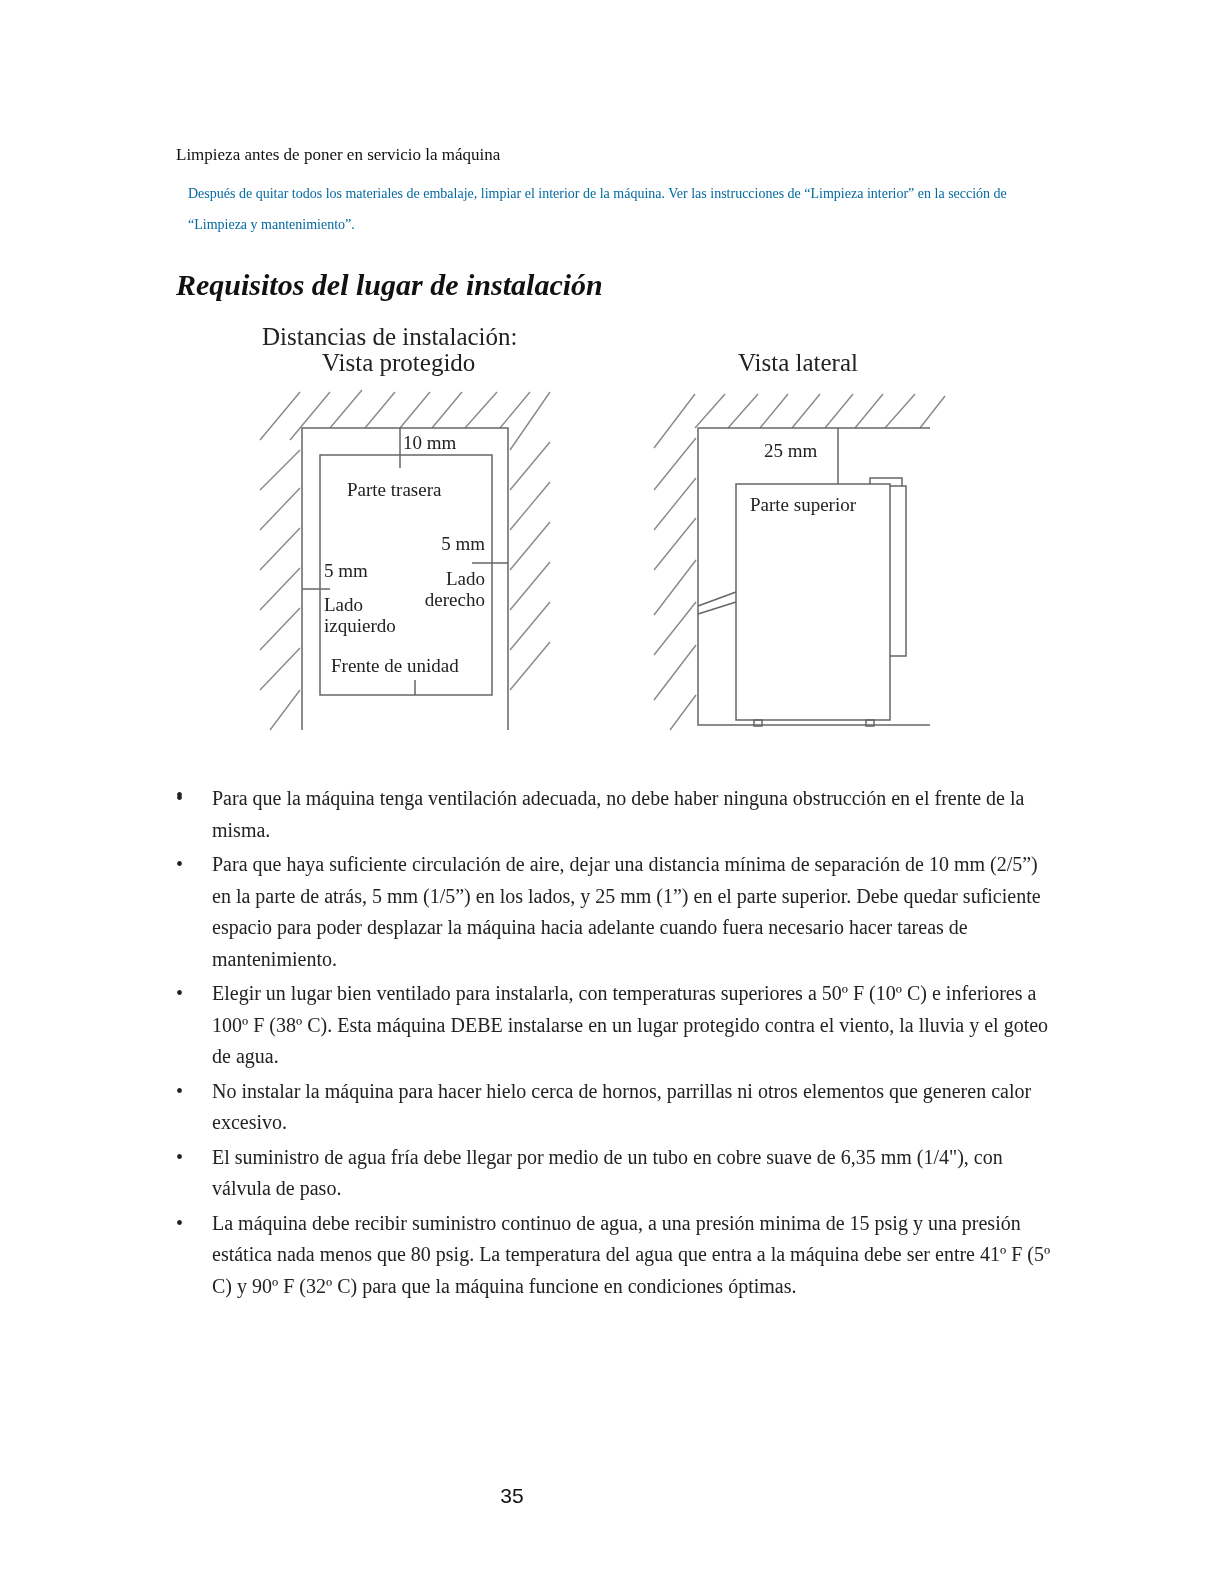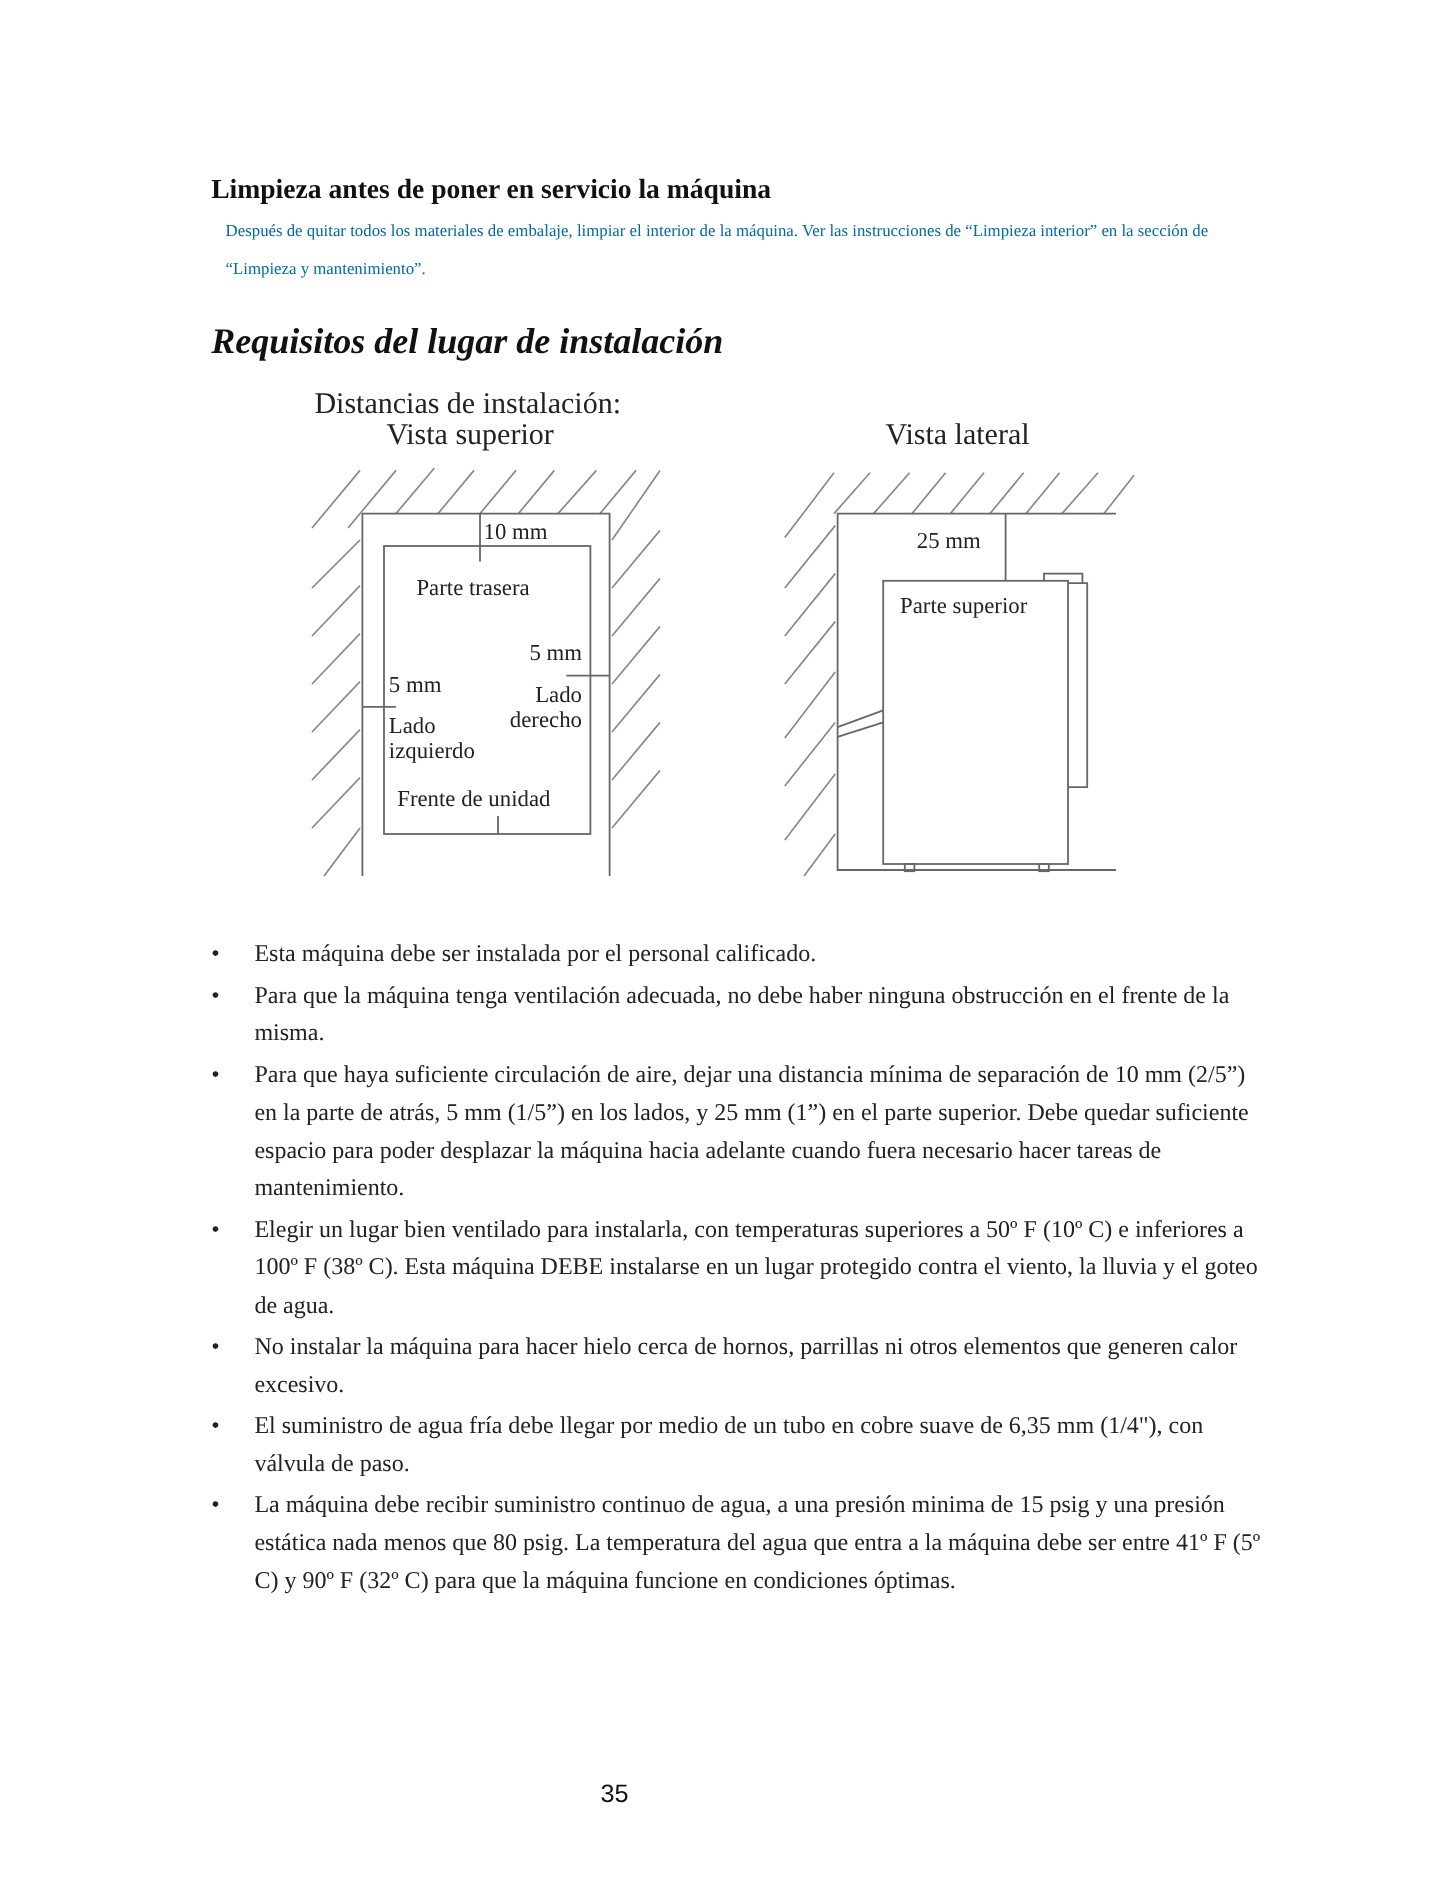--- a/index.html
+++ b/index.html
@@ -1,18 +1,18 @@
 <!DOCTYPE html>
 <html><head>
 <meta charset="utf-8">
 <style>
   html, body { margin: 0; padding: 0; background: #ffffff; }
   body { width: 1212px; height: 1574px; position: relative; overflow: hidden; color: #111; font-family: "Liberation Serif", serif; }
   .abs { position: absolute; }
-  .h1 { left: 176px; top: 145px; font-size: 23px; font-weight: bold; }
+  .h1 { left: 176px; top: 145px; font-size: 17px; font-weight: normal; }
   .p1 { left: 188px; top: 178px; width: 880px; font-size: 14px; line-height: 31px; color: #0369a1; }
   .h2 { left: 176px; top: 268px; font-size: 30px; font-weight: bold; font-style: italic; }
   .sub { left: 262px; top: 311px; font-size: 25px; color: #222; margin-top: 12px; }
   .vtitle { font-size: 25px; color: #222; }
   .vt1 { left: 322px; top: 349px; }
   .vt2 { left: 738px; top: 349px; }
   svg.diag { position: absolute; }
   .dlabel { font-family: "Liberation Serif", serif; font-size: 19px; fill: #222; }
   ul.bullets { position: absolute; left: 176px; top: 780px; width: 880px; margin: 0; padding: 0; list-style: none; font-size: 20px; line-height: 31.5px; color: #222; }
   ul.bullets li { position: relative; padding-left: 36px; margin-bottom: 3px; }
@@ -20,21 +20,21 @@
   .pagenum { left: 0; width: 1024px; top: 1484px; text-align: center; font-family: "Liberation Sans", sans-serif; font-size: 21px; color: #111; }
 </style>
 </head>
 <body>
 
 <div class="abs h1">Limpieza antes de poner en servicio la máquina</div>
 <div class="abs p1">Después de quitar todos los materiales de embalaje, limpiar el interior de la máquina. Ver las instrucciones de “Limpieza interior” en la sección de “Limpieza y mantenimiento”.</div>
 
 <div class="abs h2">Requisitos del lugar de instalación</div>
 <div class="abs sub">Distancias de instalación:</div>
-<div class="abs vtitle vt1">Vista superior</div>
+<div class="abs vtitle vt1">Vista protegido</div>
 <div class="abs vtitle vt2">Vista lateral</div>
 
 <svg class="diag" style="left:250px; top:380px;" width="320" height="360" viewBox="0 0 320 360">
   <g stroke="#888" stroke-width="1.4" fill="none">
 
     <line x1="10" y1="60" x2="50" y2="12"></line>
     <line x1="40" y1="60" x2="80" y2="12"></line>
     <line x1="80" y1="48" x2="112" y2="10"></line>
     <line x1="115" y1="48" x2="145" y2="12"></line>
     <line x1="150" y1="48" x2="180" y2="12"></line>
@@ -108,21 +108,21 @@
     <line x1="58" y1="226" x2="96" y2="212"></line>
     <line x1="58" y1="234" x2="96" y2="222"></line>
     <rect x="114" y="340" width="8" height="6"></rect>
     <rect x="226" y="340" width="8" height="6"></rect>
   </g>
   <text class="dlabel" x="124" y="77">25 mm</text>
   <text class="dlabel" x="110" y="131">Parte superior</text>
 </svg>
 
 <ul class="bullets">
-  <li><span class="dot">•</span><span>Esta máquina debe ser instalada por el personal calificado.</span></li>
+  <li><span class="dot">•</span></li>
   <li><span class="dot">•</span><span>Para que la máquina tenga ventilación adecuada, no debe haber ninguna obstrucción en el frente de la misma.</span></li>
   <li><span class="dot">•</span><span>Para que haya suficiente circulación de aire, dejar una distancia mínima de separación de 10 mm (2/5”) en la parte de atrás, 5 mm (1/5”) en los lados, y 25 mm (1”) en el parte superior.  Debe quedar suficiente espacio para poder desplazar la máquina hacia adelante cuando fuera necesario hacer tareas de mantenimiento.</span></li>
   <li><span class="dot">•</span><span>Elegir un lugar bien ventilado para instalarla, con temperaturas superiores a 50º F (10º C) e inferiores a 100º F (38º C). Esta máquina DEBE instalarse en un lugar protegido contra el viento, la lluvia y el goteo de agua.</span></li>
   <li><span class="dot">•</span><span>No instalar la máquina para hacer hielo cerca de hornos, parrillas ni otros elementos que generen calor excesivo.</span></li>
   <li><span class="dot">•</span><span>El suministro de agua fría debe llegar por medio de un tubo en cobre suave de 6,35 mm (1/4"), con válvula de paso.</span></li>
   <li><span class="dot">•</span><span>La máquina debe recibir suministro continuo de agua, a una presión minima de 15 psig y una presión estática nada menos que 80 psig. La temperatura del agua que entra a la máquina debe ser entre 41º F (5º C) y 90º F (32º C) para que la máquina funcione en condiciones óptimas.</span></li>
 </ul>
 
 <div class="abs pagenum">35</div>
 

